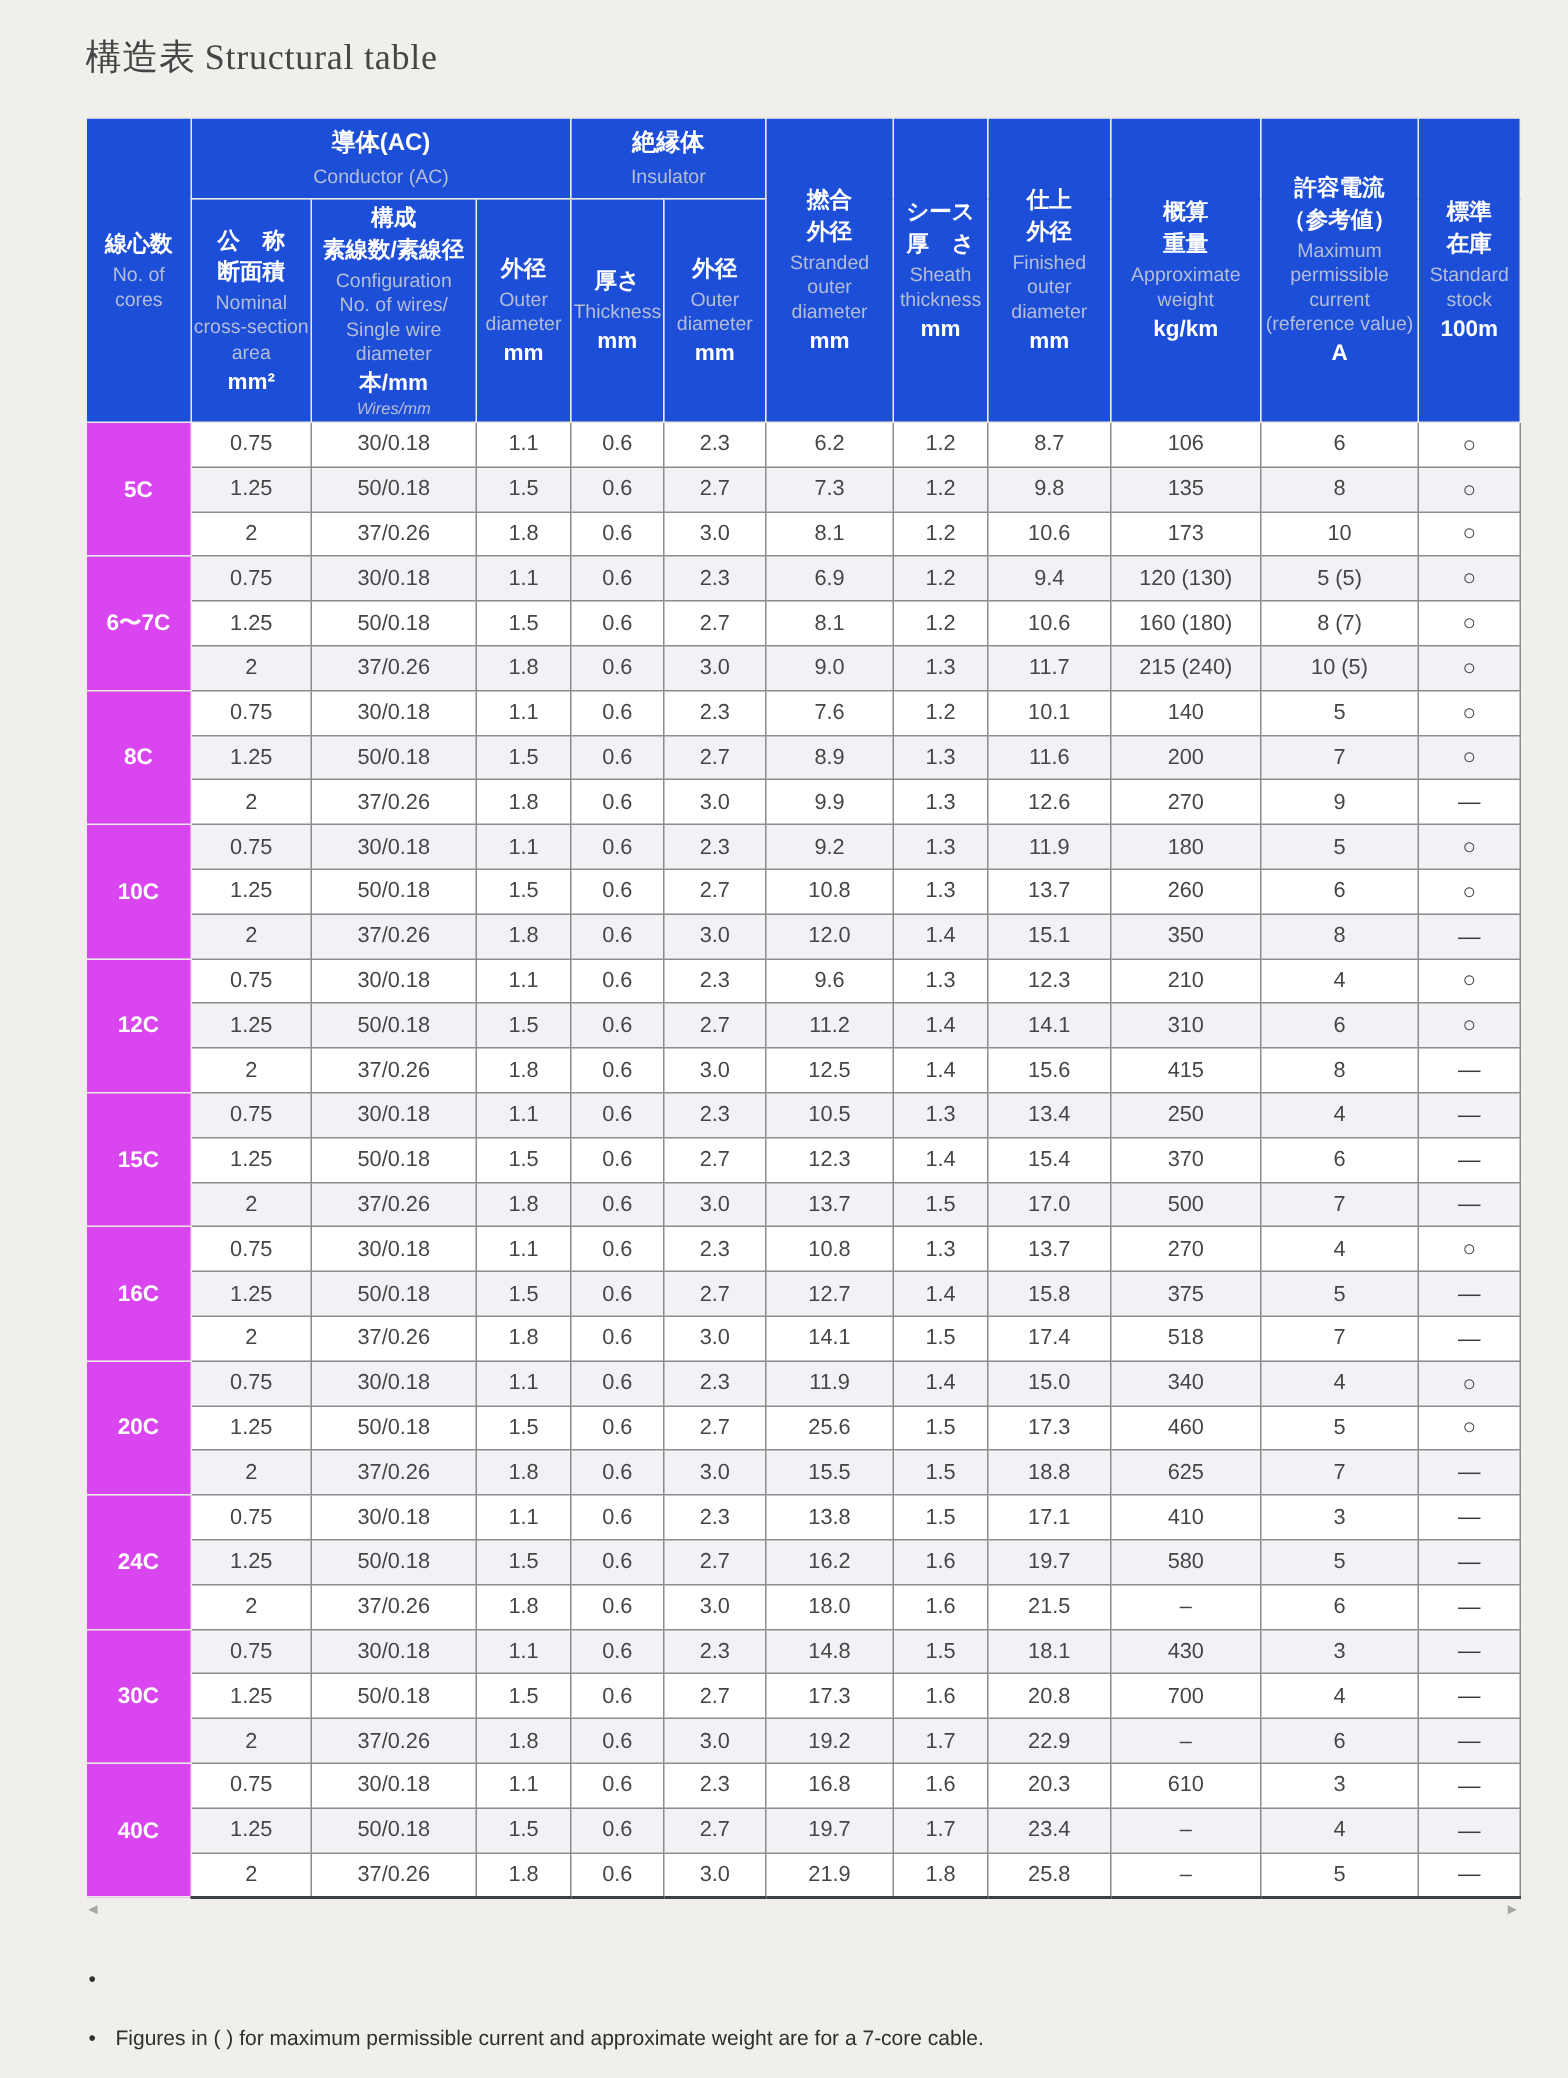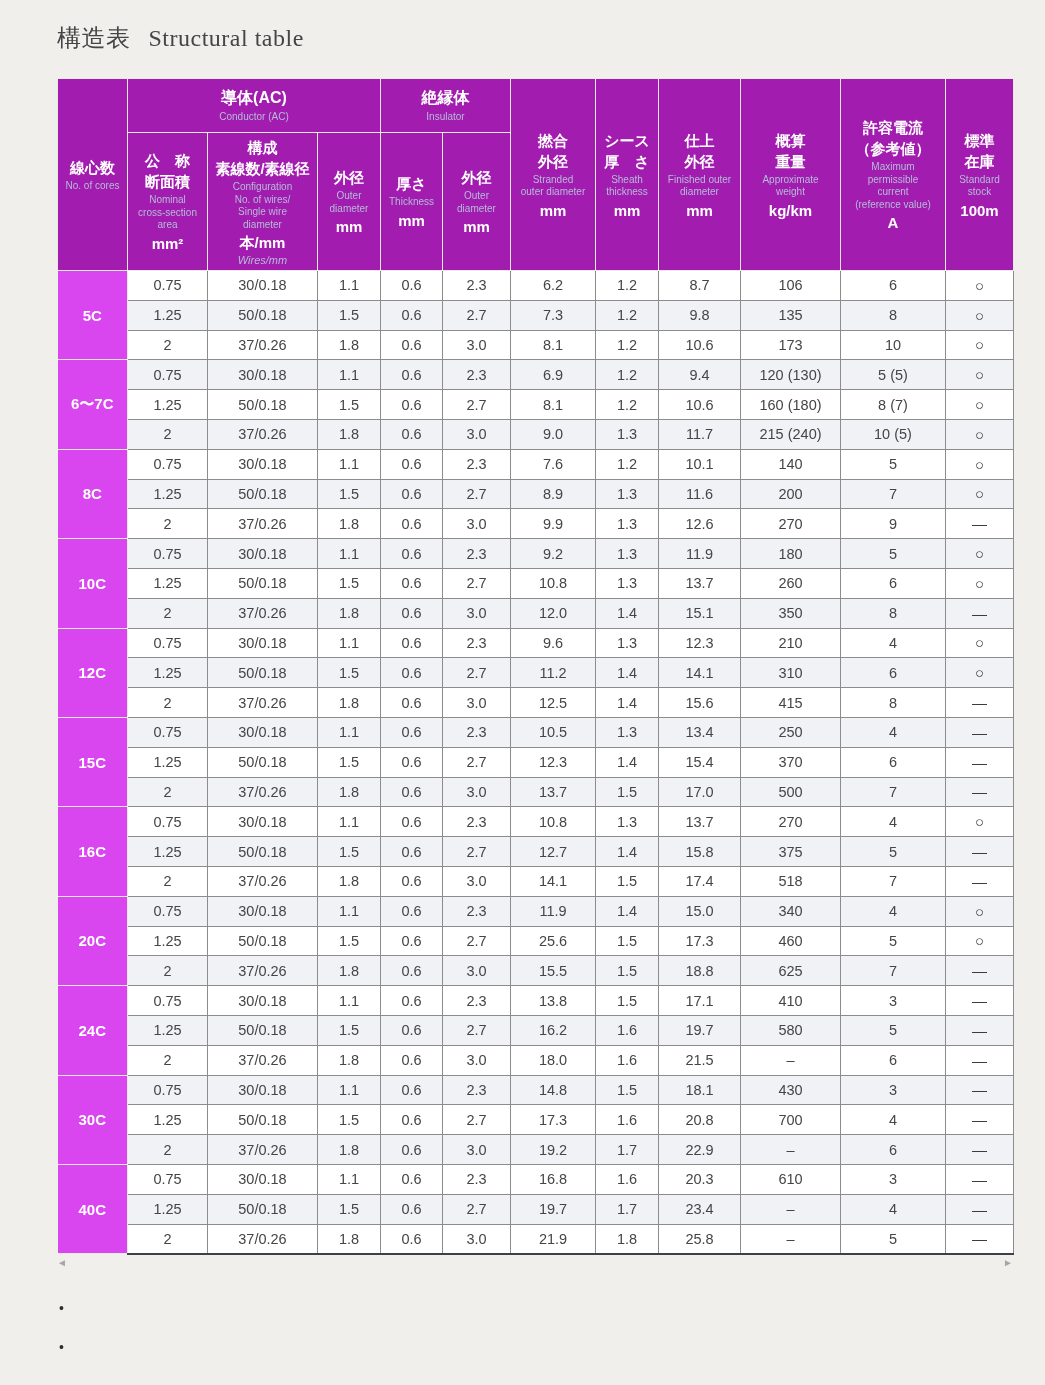--- a/index.html
+++ b/index.html
@@ -13,21 +13,21 @@
 
   
   .page-title {
     padding-top: 22px;
     font-family: "Liberation Serif", "DejaVu Serif", serif;
     font-size: 24px;
     color: #454545;
     letter-spacing: 0.5px;
     height: 34px;
   }
-  .page-title .ja { margin-right: 18px; }
+  .page-title .ja { margin-right: 6px; }
 
   
   table.spec {
     margin-top: 22px;
     border-collapse: collapse;
     table-layout: fixed;
     width: 956px;
   }
   col.c-cores    { width: 70px; }
   col.c-area     { width: 80px; }
@@ -36,42 +36,42 @@
   col.c-inst     { width: 62px; }
   col.c-insod    { width: 68px; }
   col.c-strand   { width: 85px; }
   col.c-sheath   { width: 63px; }
   col.c-finish   { width: 82px; }
   col.c-weight   { width: 100px; }
   col.c-current  { width: 105px; }
   col.c-stock    { width: 68px; }
 
   thead th {
-    background: #a21caf;
+    background: #1d4ed8;
     color: #ffffff;
     border: 1px solid #eceae4;
     vertical-align: middle;
     text-align: center;
     padding: 2px 1px;
     font-weight: normal;
   }
   thead tr.group-row { height: 54px; }
   thead tr.sub-row   { height: 138px; }
 
   thead .ja {
     display: block;
     font-size: 15px;
     font-weight: bold;
     line-height: 1.4;
     white-space: pre-line;
   }
   thead .group-title .ja { font-size: 16px; }
   thead .en {
     display: block;
-    font-size: 10px;
+    font-size: 13px;
     color: #b4bdd8;
     line-height: 1.25;
     white-space: pre-line;
     margin-top: 2px;
   }
   thead .unit {
     display: block;
     font-size: 15px;
     font-weight: bold;
     margin-top: 3px;
@@ -710,16 +710,17 @@
     <span class="scroll-arrow left" data-name="scroll-left-icon">◄</span>
     <span class="scroll-arrow right" data-name="scroll-right-icon">►</span>
   </div>
 
   <div class="notes" data-name="notes">
       <div class="note" data-name="note-item">
         <span class="marker" data-name="bullet-icon">•</span>
       </div>
       <div class="note" data-name="note-item">
         <span class="marker" data-name="bullet-icon">•</span>
+        <span data-name="note-text">Figures in ( ) for maximum permissible current and approximate weight are for a 7-core cable.</span>
       </div>
     </div>
 
 </div>
 
 </body></html>

